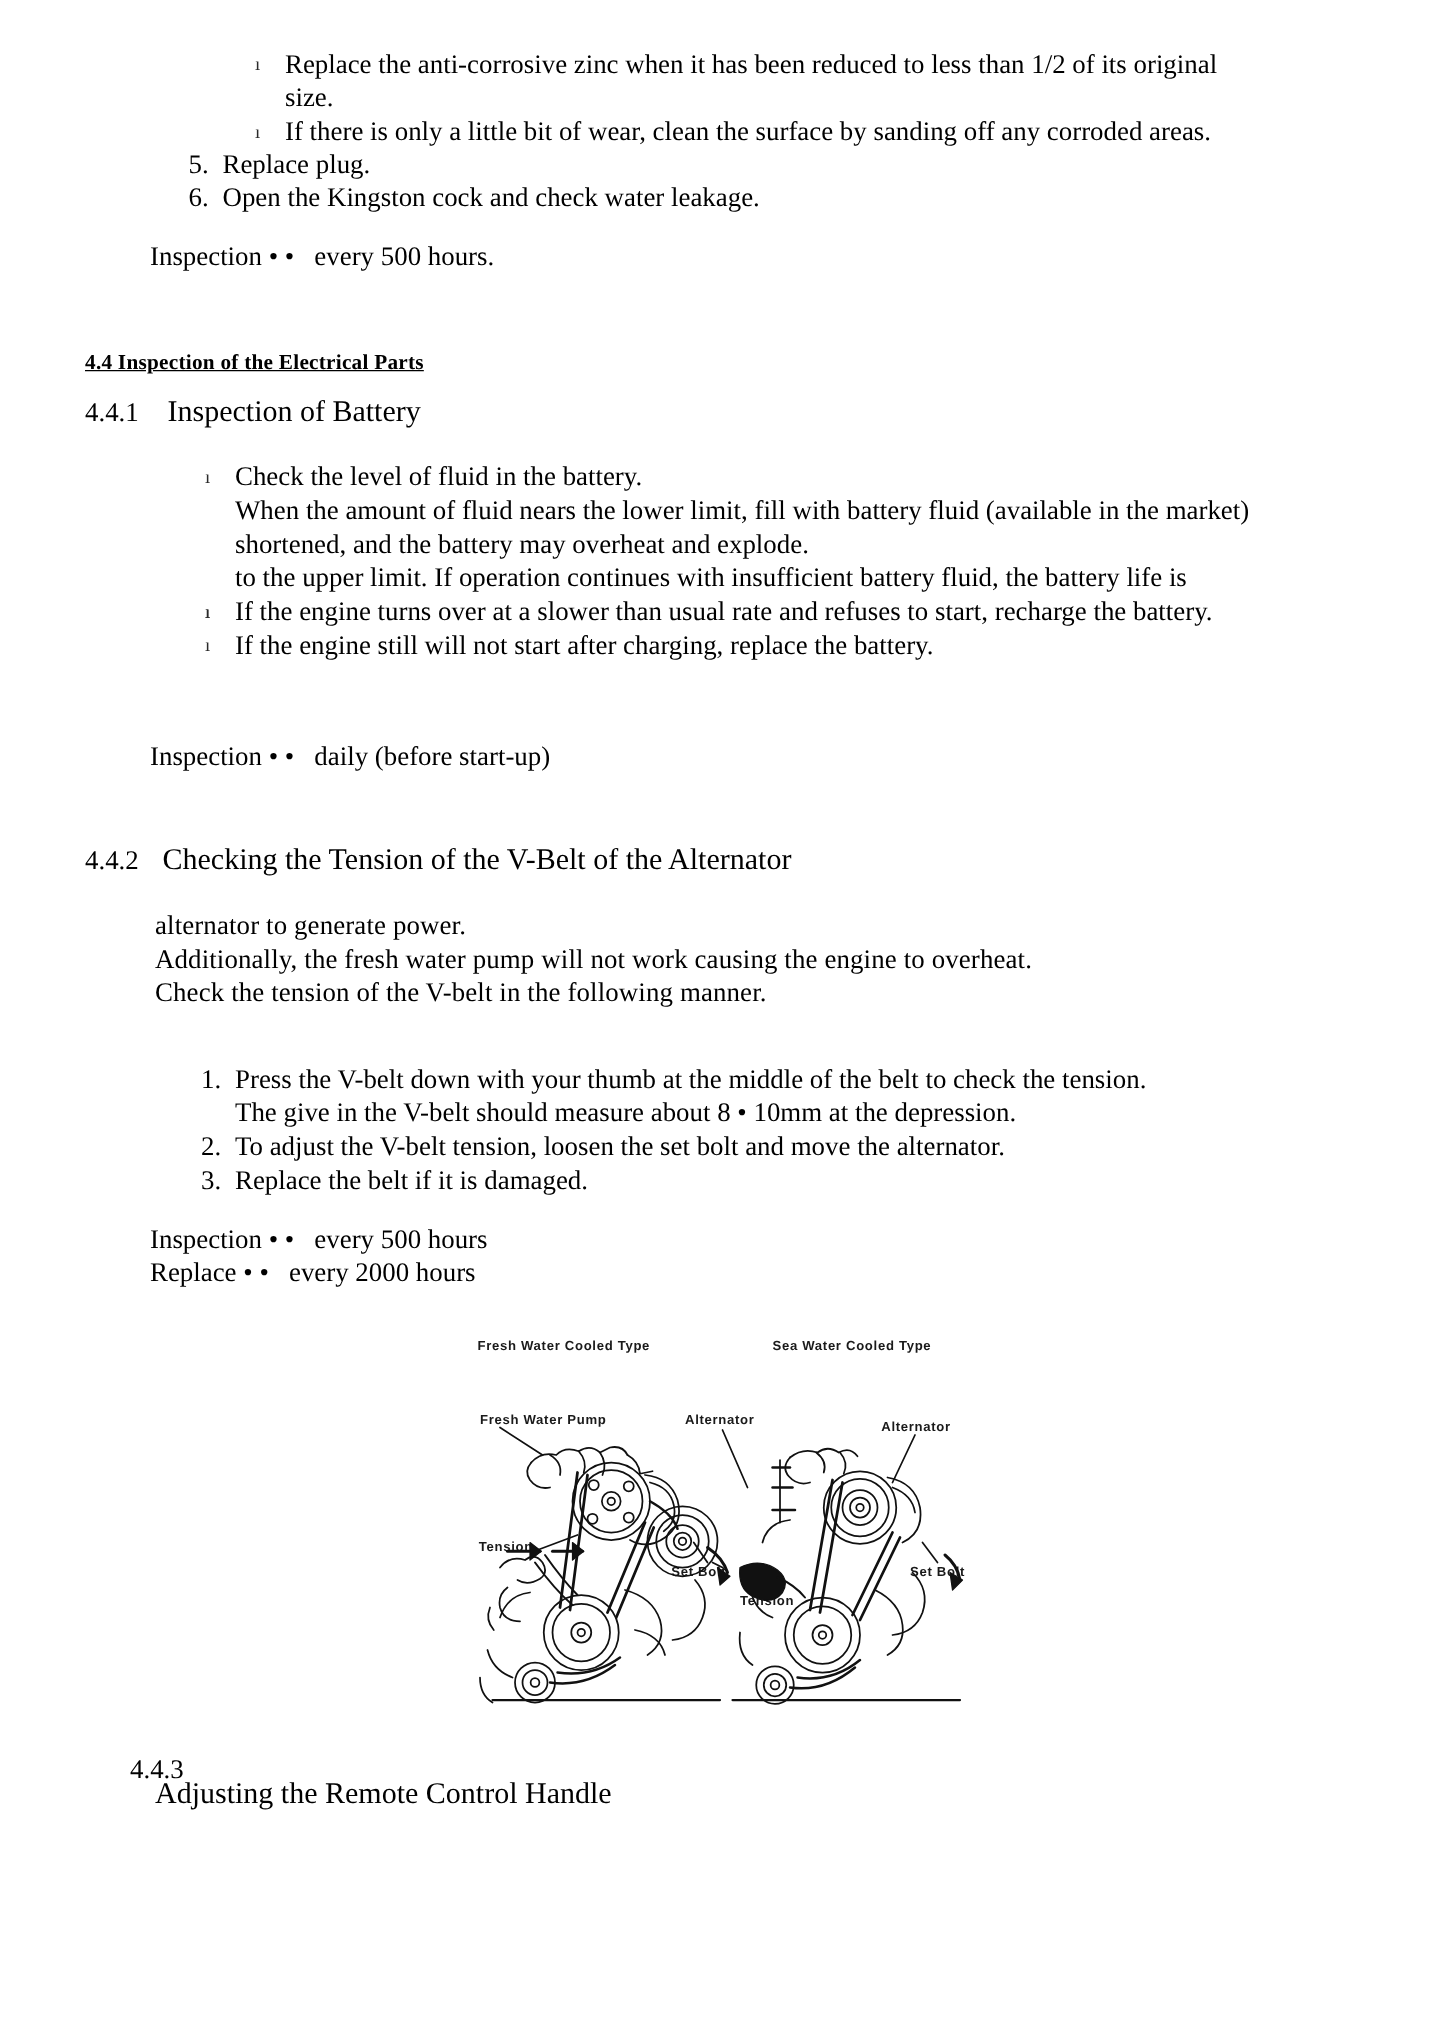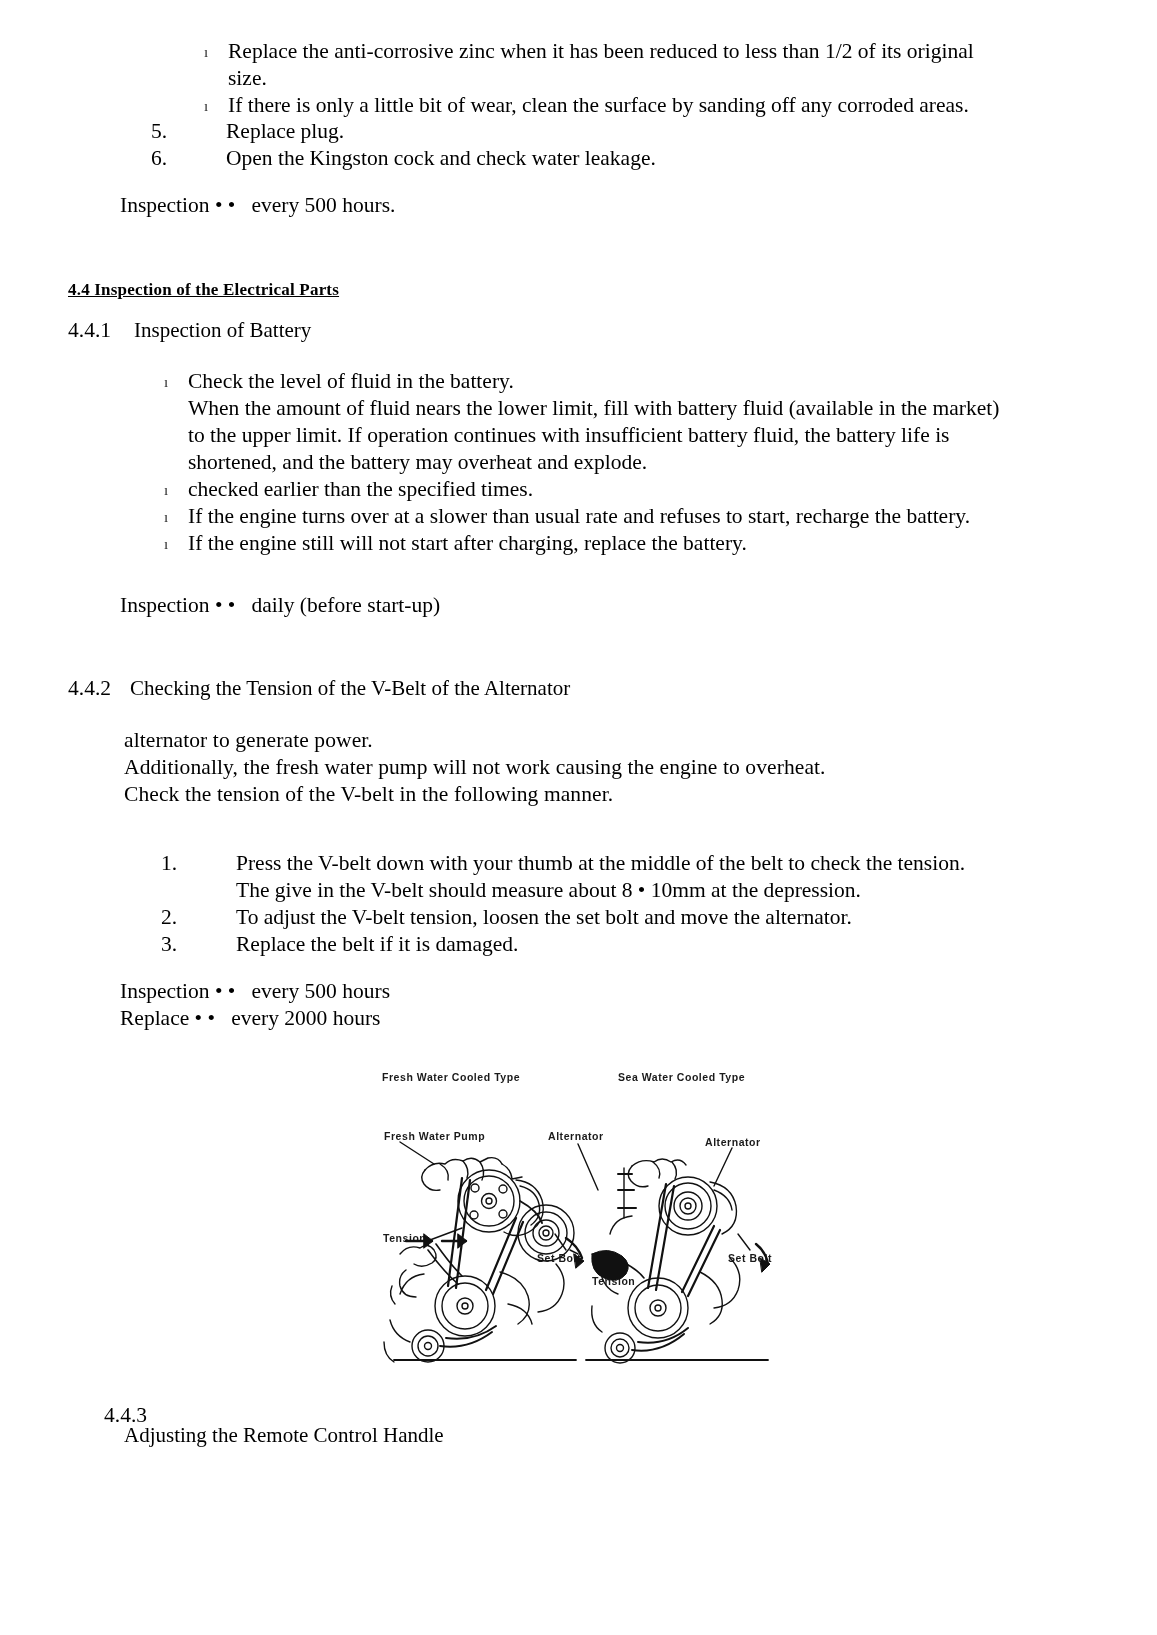--- a/index.html
+++ b/index.html
@@ -60,37 +60,37 @@
   }
   .num-item > .num-glyph {
     position: absolute;
     left: 0;
     top: 0;
     width: 30px;
     text-align: right;
     font-size: 21.5px;
     line-height: 27px;
   }
-  .num-item .cont { display: block; margin-left: 48px; }
+  .num-item .cont { display: block; }
 
   .heading-44 {
     font-weight: bold;
     font-size: 17px;
     text-decoration: underline;
     letter-spacing: 0.2px;
   }
 
   .sec-num {
     position: absolute;
     font-size: 21.5px;
     line-height: 27px;
   }
   .sec-title {
     position: absolute;
-    font-size: 21px;
+    font-size: 24px;
     line-height: 27px;
   }
 
   .insp-line {
     font-size: 21.5px;
     line-height: 27px;
     white-space: pre;
   }
 
   
@@ -150,26 +150,25 @@
 
   <div class="sec-num" style="left:68px; top:317px;">4.4.1</div>
   <div class="sec-title" style="left:134px; top:317px;">Inspection of Battery</div>
 
   <div class="blk" style="left:160px; top:368px; width:880px;">
     <ul class="bul-list">
       <li class="bul-item">
         <span class="bullet-glyph">ı</span>
         <span class="cont">Check the level of fluid in the battery.</span>
         <span class="cont">When the amount of fluid nears the lower limit, fill with battery fluid (available in the market)</span>
+        <span class="cont">shortened, and the battery may overheat and explode.</span>
         <span class="cont">to the upper limit. If operation continues with insufficient battery fluid, the battery life is</span>
-        <span class="cont">shortened, and the battery may overheat and explode.</span>
-      </li>
-      <li class="bul-item">
-        <span class="bullet-glyph">ı</span>
-        <span class="cont">checked earlier than the specified times.</span>
+      </li>
+      <li class="bul-item">
+        <span class="bullet-glyph">ı</span>
       </li>
       <li class="bul-item">
         <span class="bullet-glyph">ı</span>
         <span class="cont">If the engine turns over at a slower than usual rate and refuses to start, recharge the battery.</span>
       </li>
       <li class="bul-item">
         <span class="bullet-glyph">ı</span>
         <span class="cont">If the engine still will not start after charging, replace the battery.</span>
       </li>
     </ul>

